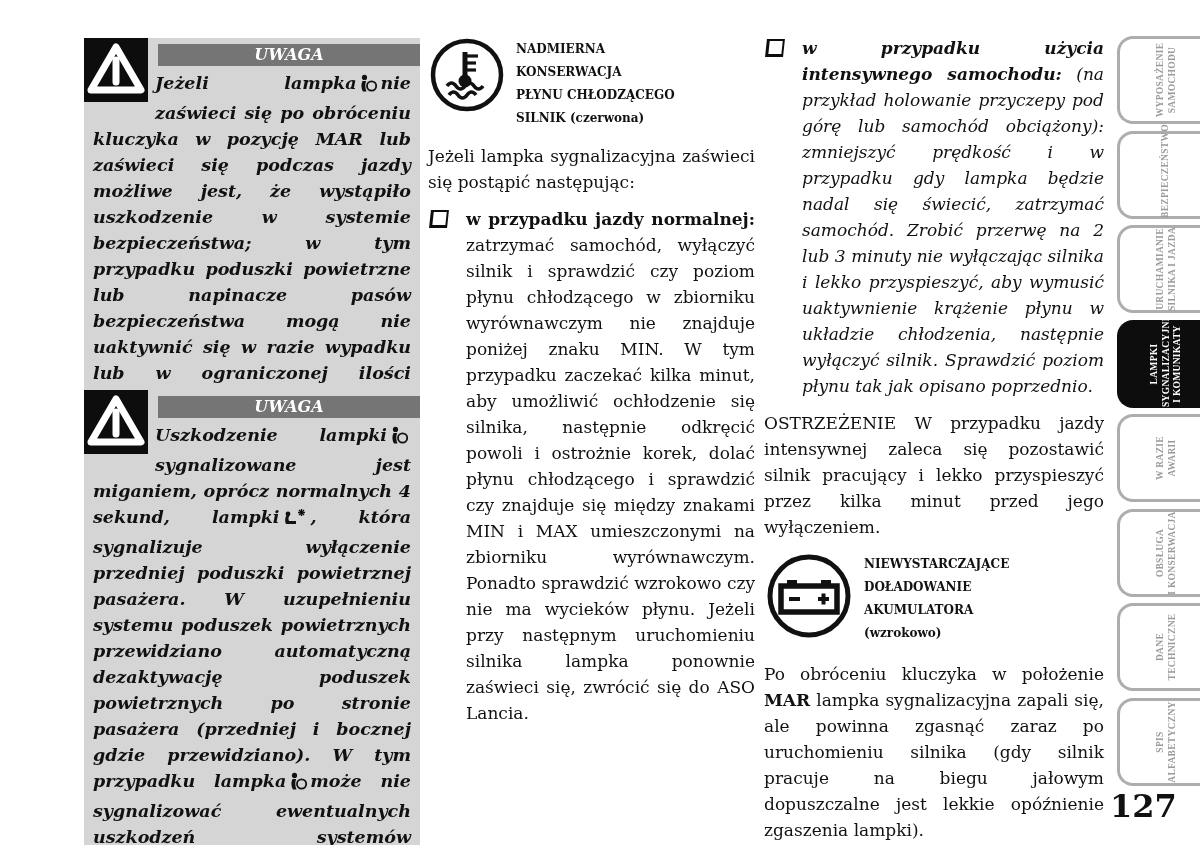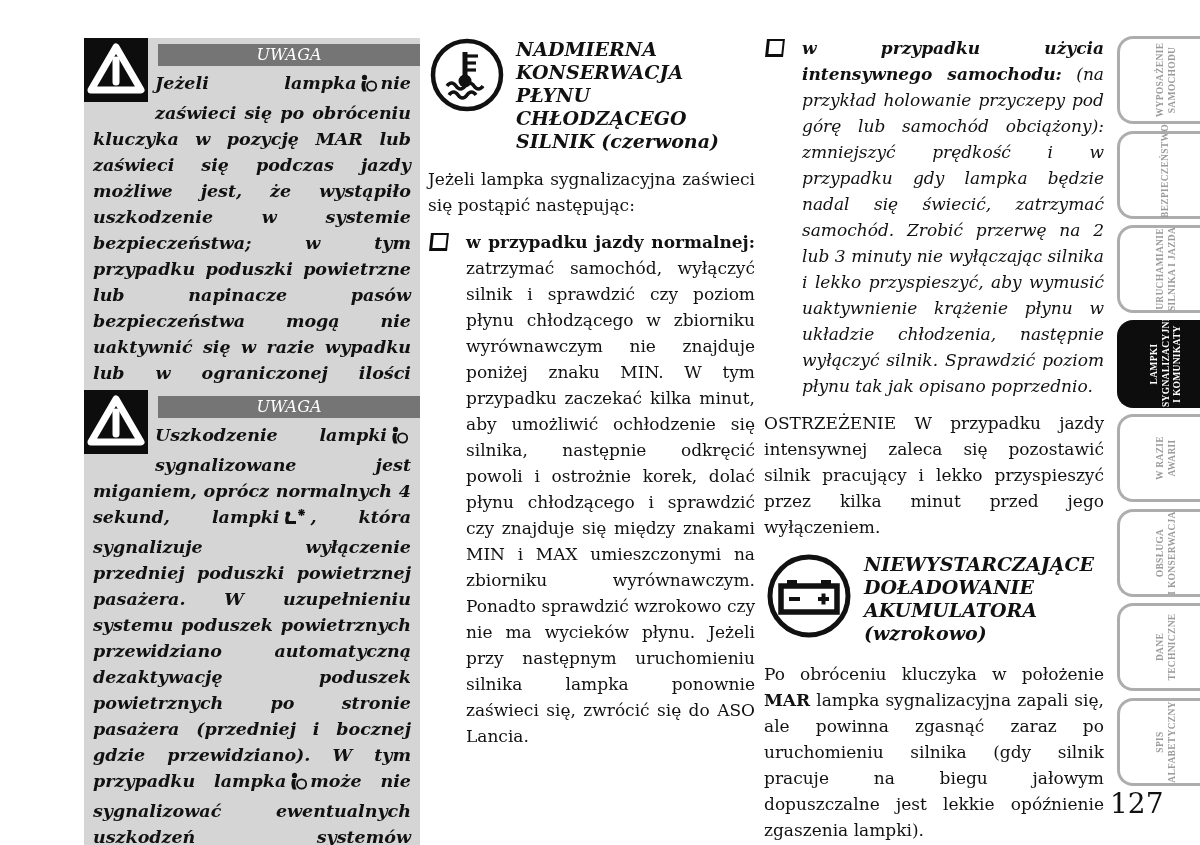--- a/index.html
+++ b/index.html
@@ -5,33 +5,33 @@
   html,body{margin:0;padding:0;background:#e9e9e9;}
   .page{position:relative;width:1200px;height:845px;background:#ffffff;overflow:hidden;
         font-family:"DejaVu Serif","Liberation Serif",serif;color:#111;}
 
   
   .warning-box{position:absolute;left:84px;width:336px;background:#d5d5d5;padding-bottom:10px;}
   .warning-box.b1{top:38px;}
   .warning-box.b2{top:390px;}
   .w-icon{position:absolute;top:0;left:0;width:64px;height:64px;background:#0d0d0d;display:block;}
   .w-header{height:22px;margin:6px 0 0 74px;background:#757575;color:#fff;
-            font-style:italic;font-weight:normal;font-size:16px;line-height:22px;text-align:center;}
+            font-style:italic;font-weight:bold;font-size:16px;line-height:22px;text-align:center;}
   .w-text{margin:4px 9px 0 9px;font-weight:bold;font-style:italic;font-size:17.5px;
           line-height:26px;text-align:justify;}
   .float-spacer{float:left;width:62px;height:38px;}
   .inline-icon{display:inline-block;vertical-align:-4px;margin:0 3px;}
 
   
   .col{position:absolute;font-size:17px;line-height:26px;text-align:justify;}
   .col-mid{left:428px;top:36px;width:327px;}
   .col-right{left:764px;top:35px;width:340px;}
   .col p{margin:0 0 11px 0;}
   .section-head{display:flex;align-items:flex-start;gap:10px;margin:0 0 13px 0;text-align:left;}
-  .section-title{font-weight:bold;font-size:19px;line-height:23px;padding-top:2px;font-style:italic;}
+  .section-title{font-weight:bold;font-size:12px;line-height:23px;padding-top:2px;}
   .title-line{display:block;}
   .title-line:empty{display:none;}
   .head-icon{flex:0 0 auto;}
 
   .bullet-item{position:relative;padding-left:38px;margin:4px 0 11px 0;}
   .bullet-marker{position:absolute;left:2px;top:4px;width:13px;height:13px;
                  border:2.5px solid #0d0d0d;border-left-width:3.5px;border-bottom-width:3.5px;
                  transform:skewX(-6deg);background:#fff;}
 
   
@@ -40,21 +40,21 @@
   .tab.active{background:#0d0d0d;border-color:#0d0d0d;}
   .tab-label{position:absolute;top:50%;left:50%;width:86px;
              transform:translate(-50%,-50%) rotate(-90deg);text-align:center;}
   .tab-line{display:block;font-family:"Liberation Serif",serif;font-weight:bold;
             font-size:9.5px;line-height:11.5px;letter-spacing:0.3px;color:#9b9b9b;white-space:nowrap;}
   .tab.active .tab-line{color:#ffffff;}
   .tab-line:empty{display:none;}
   .t0{top:36px}.t1{top:131px}.t2{top:225px}.t3{top:320px}
   .t4{top:414px}.t5{top:509px}.t6{top:603px}.t7{top:698px}
 
-  .page-number{position:absolute;left:1110px;top:787px;font-weight:normal;font-size:28px;}
+  .page-number{position:absolute;left:1110px;top:787px;font-weight:bold;font-size:32px;}
 </style>
 </head>
 <body>
 
 <div class="page">
 
   <div class="warning-box b1">
     <span class="w-icon">
       <svg width="64" height="64" viewBox="0 0 64 64">
         <polygon points="32,9 57,52 7,52" fill="none" stroke="#fff" stroke-width="7" stroke-linejoin="round"></polygon>

